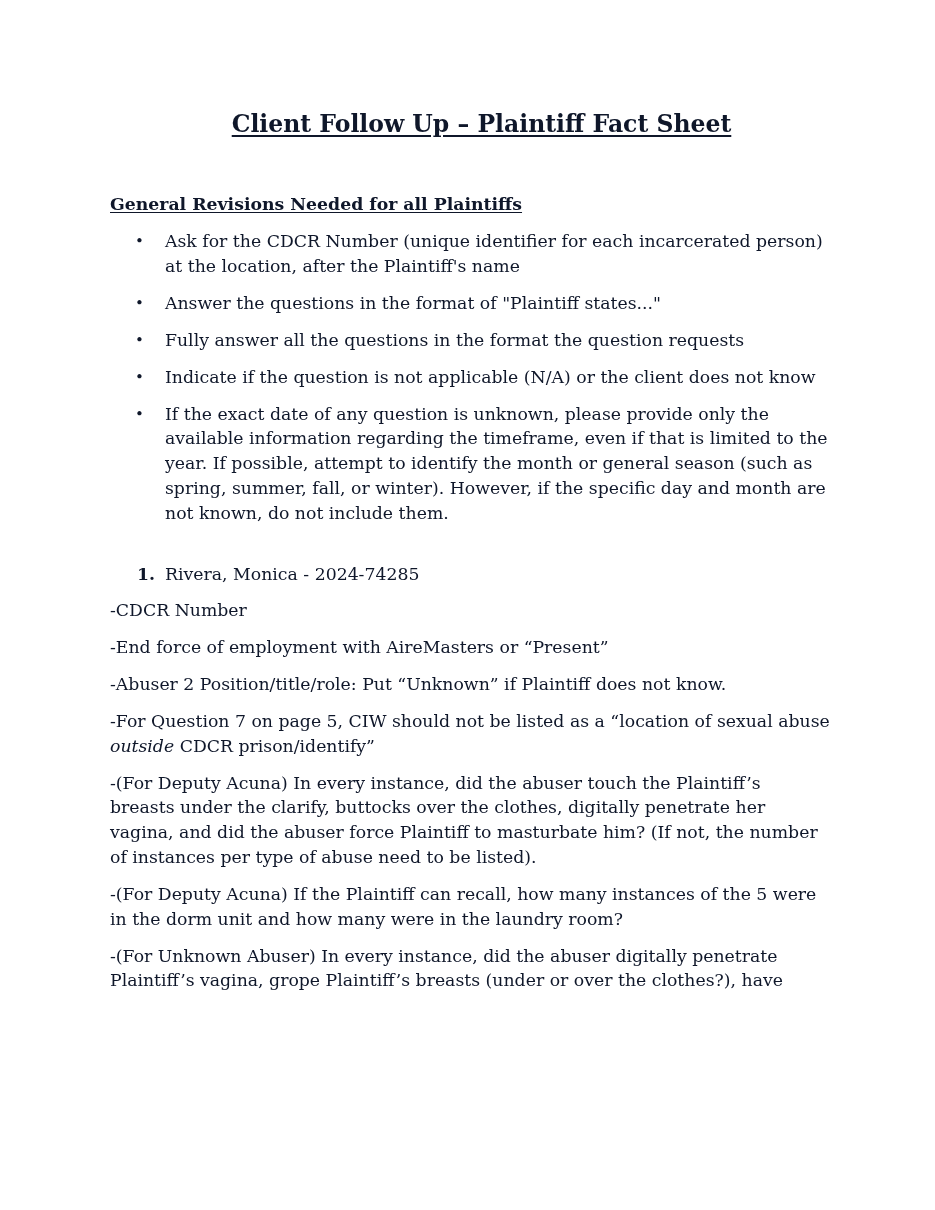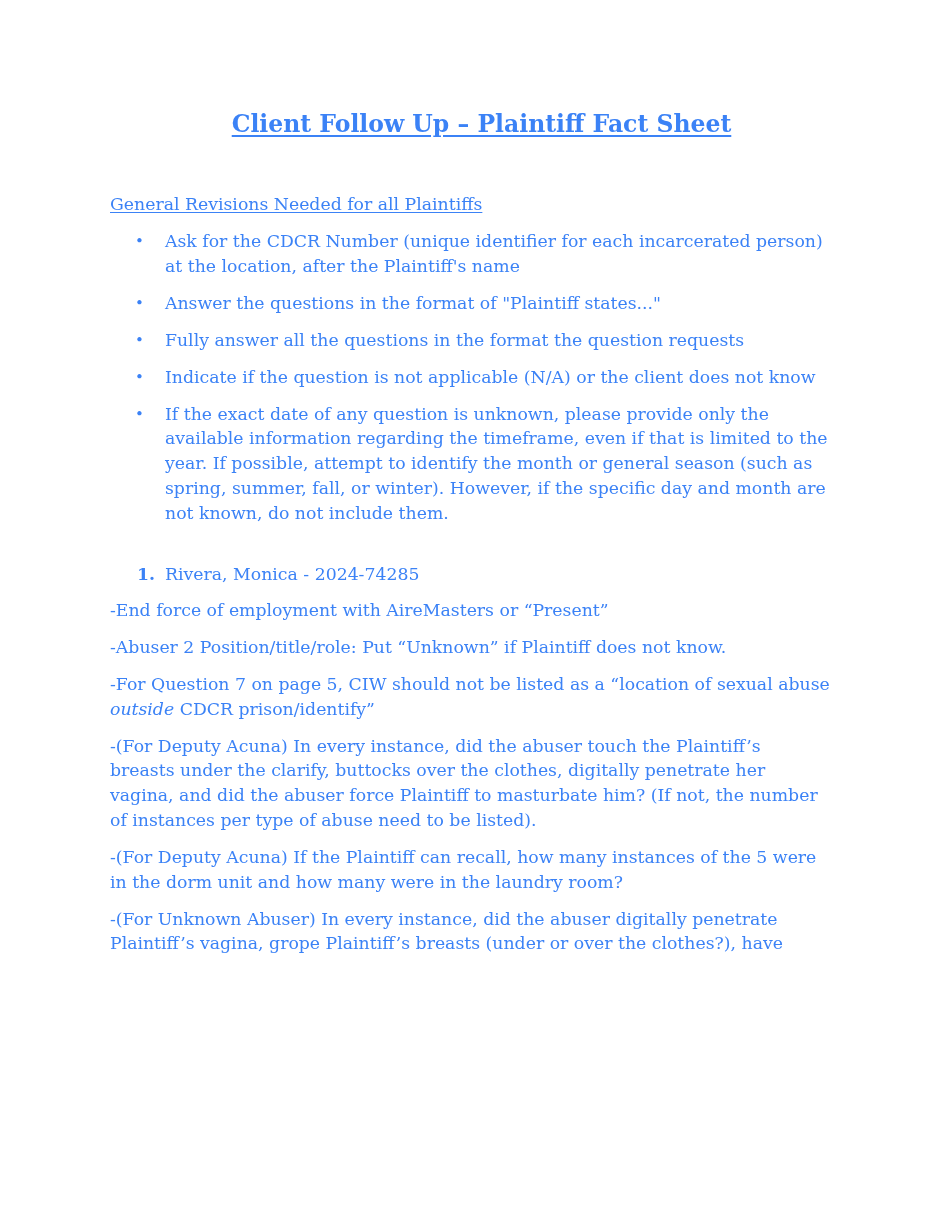--- a/index.html
+++ b/index.html
@@ -1,27 +1,27 @@
 <!DOCTYPE html>
 <html><head>
 <meta charset="utf-8">
 <style>
   html, body { margin: 0; padding: 0; background: #ffffff; }
   body { width: 935px; height: 1210px; overflow: hidden; position: relative; }
   .page {
     position: absolute; left: 0; top: 0; width: 935px; height: 912px;
-    font-family: "DejaVu Serif", serif; color: #3b82f6; font-size: 17.3px;
+    font-family: "DejaVu Serif", serif; color: #0f172a; font-size: 17.3px;
   }
   .title {
     position: absolute; top: 109px; left: 0; width: 963px; text-align: center;
     font-weight: bold; font-size: 23.5px; text-decoration: underline; line-height: 30px;
     text-underline-offset: 3px; text-decoration-thickness: 2px;
   }
   .section-heading {
-    position: absolute; top: 192px; left: 110px; font-weight: normal; font-size: 17.3px;
+    position: absolute; top: 192px; left: 110px; font-weight: bold; font-size: 17.3px;
     text-decoration: underline; line-height: 24px; text-underline-offset: 2px;
   }
   .bullets { position: absolute; left: 110px; top: 229px; width: 720px; margin: 0; padding: 0; list-style: none; }
   .bullet { position: relative; padding-left: 55px; line-height: 24.7px; margin-bottom: 12.3px; }
   .bullet .dot { position: absolute; left: 25px; top: 0; font-size: 15px; }
   .numbered { position: absolute; left: 110px; top: 562px; width: 720px; line-height: 24.7px; }
   .numbered .num { position: absolute; left: 27px; font-weight: bold; }
   .numbered .label { position: absolute; left: 55px; font-weight: normal; white-space: nowrap; }
   .notes { position: absolute; left: 110px; top: 598px; width: 720px; }
   .note { line-height: 24.7px; margin: 0 0 12.3px 0; }
@@ -57,20 +57,21 @@
       <span>If the exact date of any question is unknown, please provide only the available information regarding the timeframe, even if that is limited to the year. If possible, attempt to identify the month or general season (such as spring, summer, fall, or winter). However, if the specific day and month are not known, do not include them.</span>
     </li>
   </ul>
 
   <div class="numbered">
     <span class="num">1.</span>
     <span class="label">Rivera, Monica - 2024-74285</span>
   </div>
 
   <div class="notes">
+    <p class="note">-CDCR Number</p>
     <p class="note">-End force of employment with AireMasters or “Present”</p>
     <p class="note">-Abuser 2 Position/title/role: Put “Unknown” if Plaintiff does not know.</p>
     <p class="note"><span>-For Question 7 on page 5, CIW should not be listed as a “location of sexual abuse </span><em>outside</em><span> CDCR prison/identify”</span></p>
     <p class="note">-(For Deputy Acuna) In every instance, did the abuser touch the Plaintiff’s breasts under the clarify, buttocks over the clothes, digitally penetrate her vagina, and did the abuser force Plaintiff to masturbate him? (If not, the number of instances per type of abuse need to be listed).</p>
     <p class="note">-(For Deputy Acuna) If the Plaintiff can recall, how many instances of the 5 were in the dorm unit and how many were in the laundry room?</p>
     <p class="note">-(For Unknown Abuser) In every instance, did the abuser digitally penetrate Plaintiff’s vagina, grope Plaintiff’s breasts (under or over the clothes?), have</p>
   </div>
 </div>
 
 </body></html>

